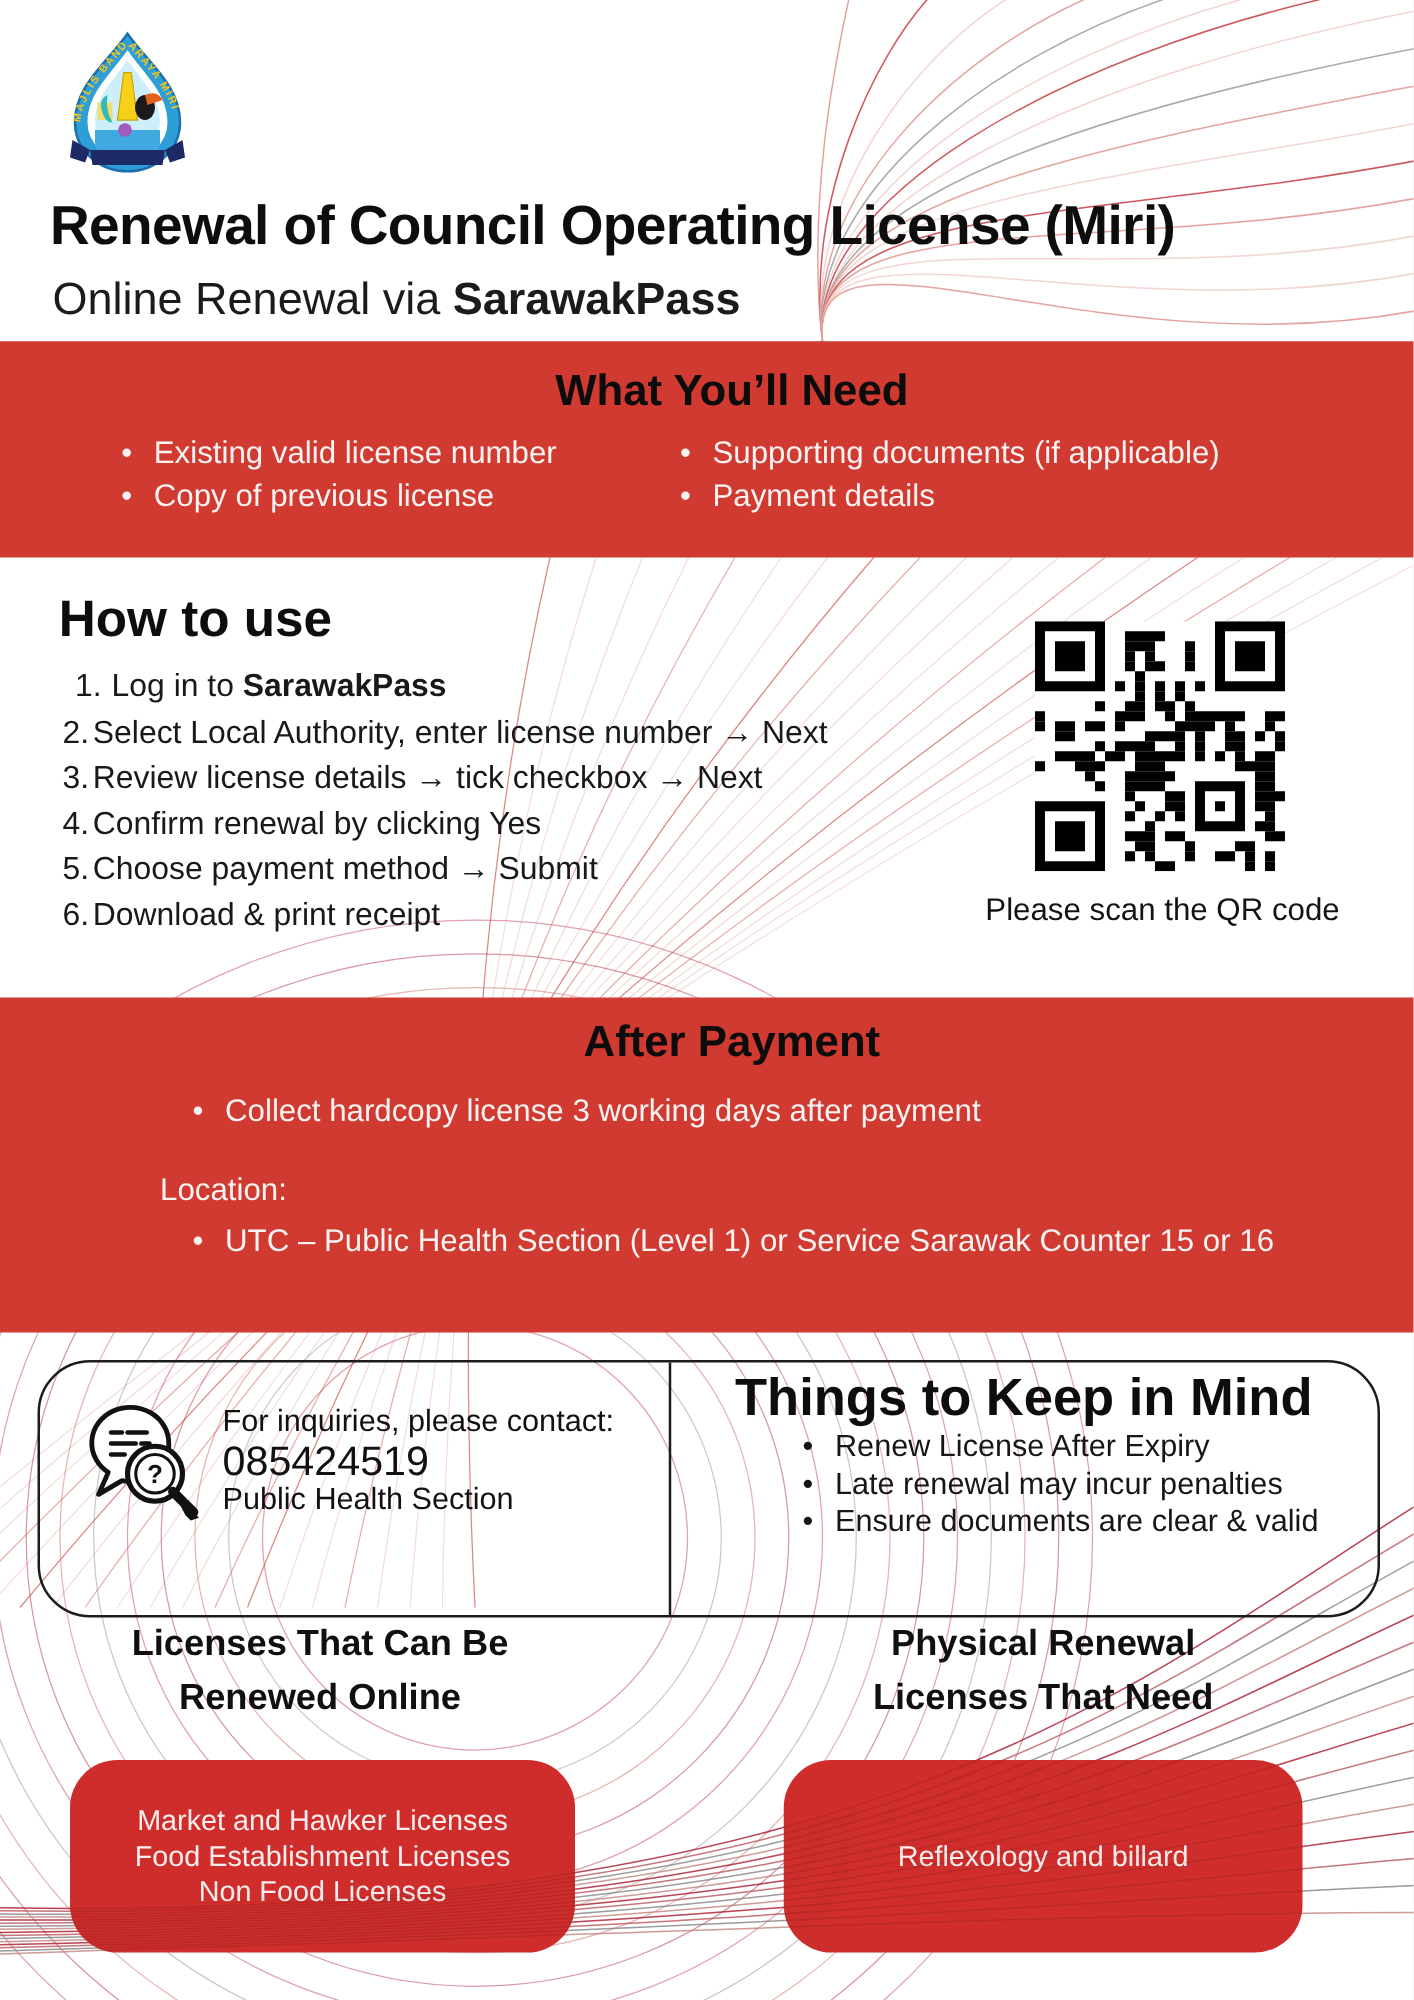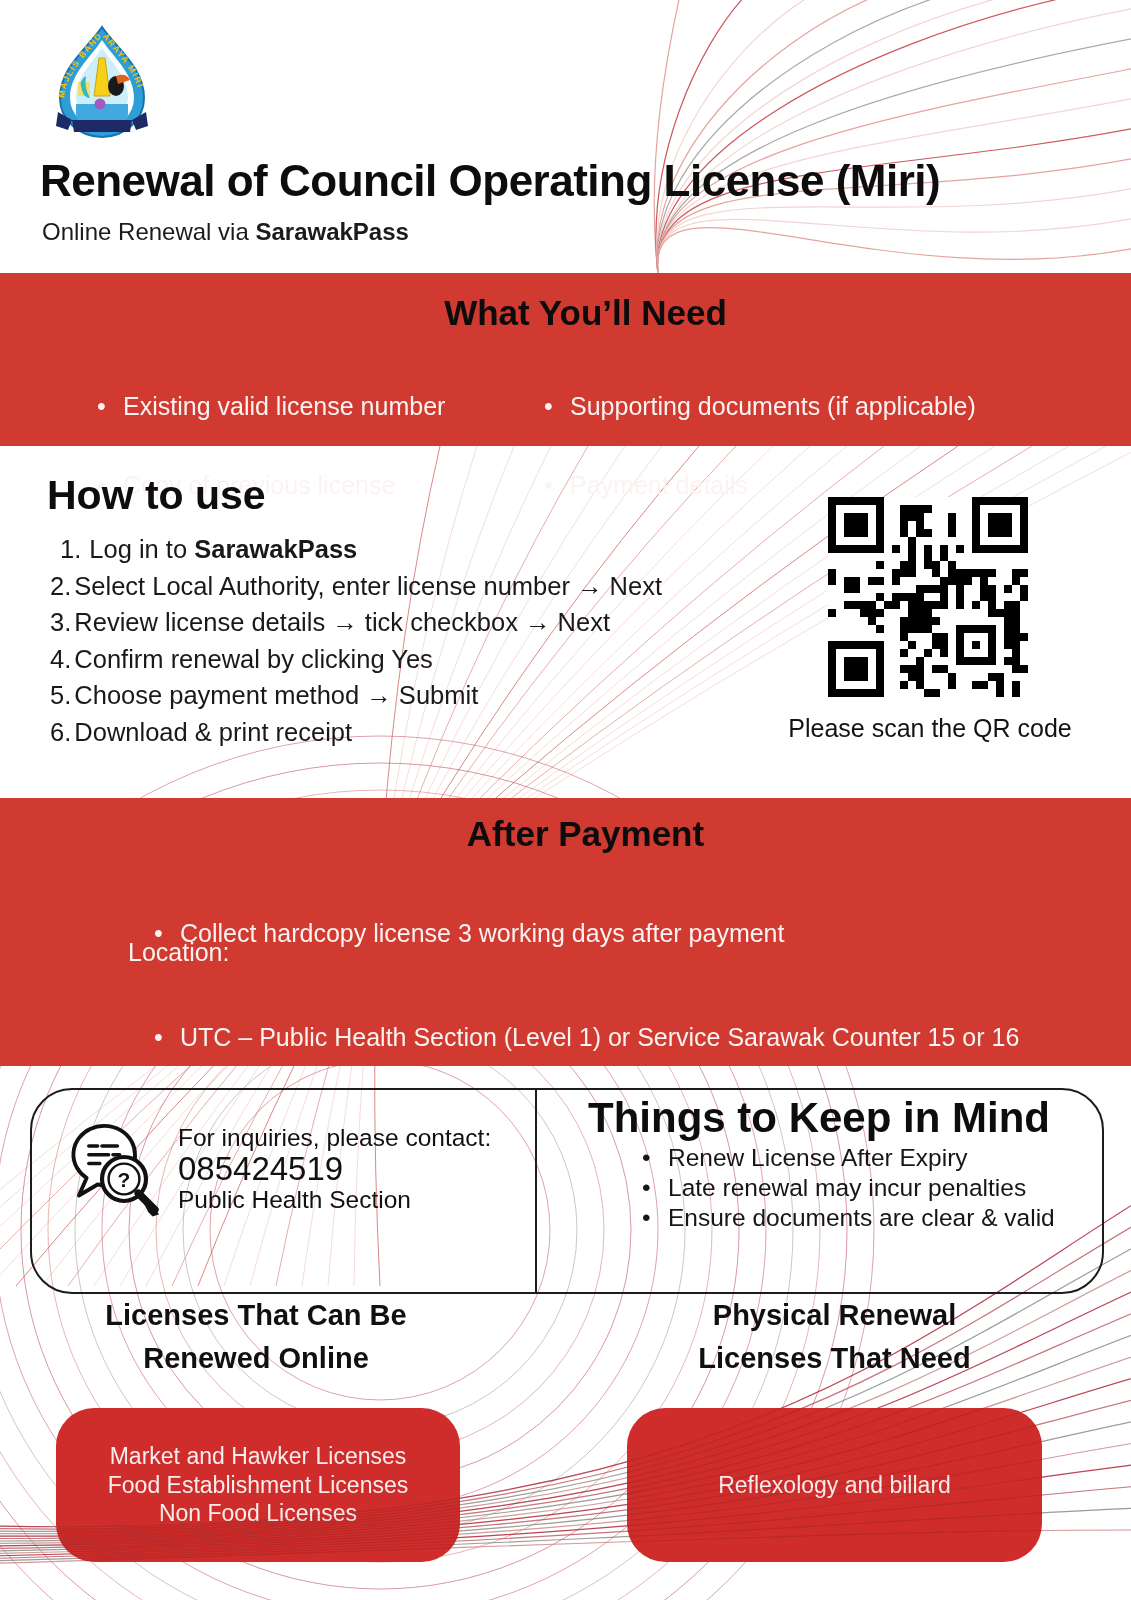--- a/index.html
+++ b/index.html
@@ -10,31 +10,31 @@
     color:#131313;
   }
   .abs{position:absolute;}
   
   #bg-curves{position:absolute;left:0;top:0;z-index:1;pointer-events:none;}
   #fg-curves{position:absolute;left:0;top:0;z-index:6;pointer-events:none;}
   
   #logo{left:42px;top:24px;width:120px;height:118px;z-index:3;}
   #title{left:40px;top:156px;font-size:44px;font-weight:800;letter-spacing:-0.5px;
          white-space:nowrap;color:#0d0d0d;z-index:3;}
-  #subtitle{left:42px;top:218px;font-size:24px;color:#1b1b1b;z-index:3;}
+  #subtitle{left:42px;top:218px;font-size:36px;color:#1b1b1b;z-index:3;}
   #subtitle b{font-weight:800;}
   
   .red-banner{left:0;width:1131px;background:var(--banner-red);z-index:2;}
   #banner-need{top:273px;height:173px;}
   #banner-after{top:798px;height:268px;}
   .banner-title{position:absolute;left:0;width:100%;text-align:center;
                 font-size:35px;font-weight:800;color:#0c0c0c;margin-left:20px;}
   .wlist{position:absolute;margin:0;padding:0;list-style:none;
          font-size:25px;color:#faf3f2;}
-  .wlist li{position:relative;padding-left:28px;line-height:35px;margin-top:44px;}
+  .wlist li{position:relative;padding-left:28px;line-height:35px;}
   .wlist li::before{content:"•";position:absolute;left:2px;}
   #need-col1{left:95px;top:72px;}
   #need-col2{left:542px;top:72px;}
   #after-b1{left:152px;top:74px;}
   #after-loc{position:absolute;left:128px;top:140px;font-size:25px;color:#faf3f2;}
   #after-b2{left:152px;top:178px;}
   
   #howto-title{left:47px;top:472px;font-size:41px;font-weight:800;color:#0d0d0d;z-index:3;}
   #steps{left:50px;top:531px;z-index:3;font-size:25.5px;color:#191919;}
   .step{line-height:36.6px;white-space:nowrap;}

